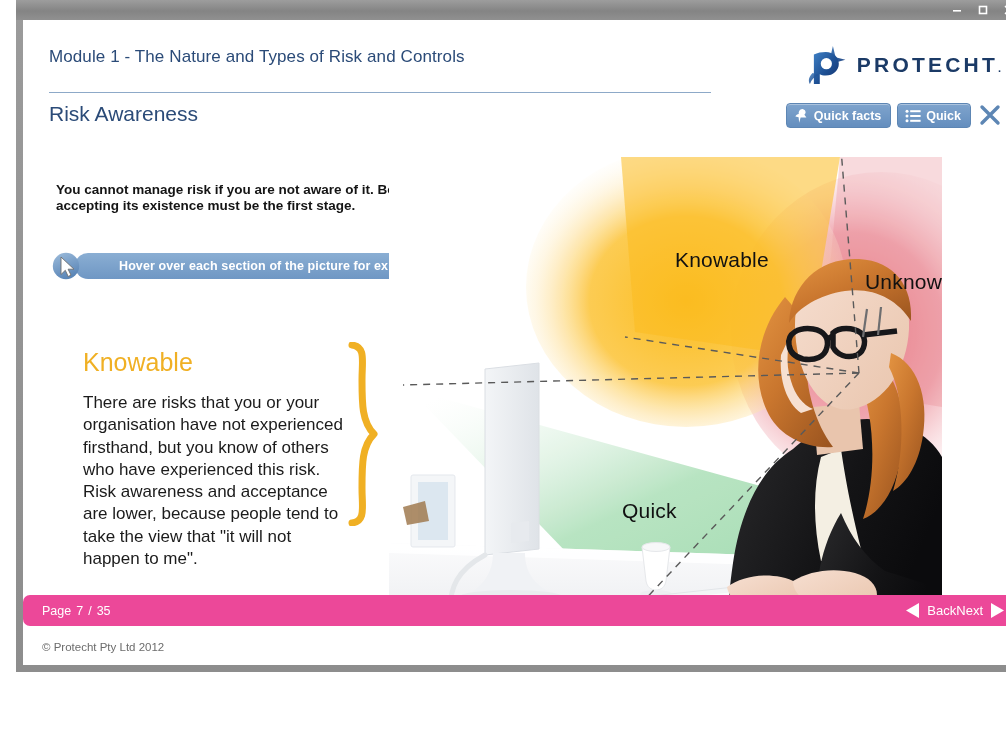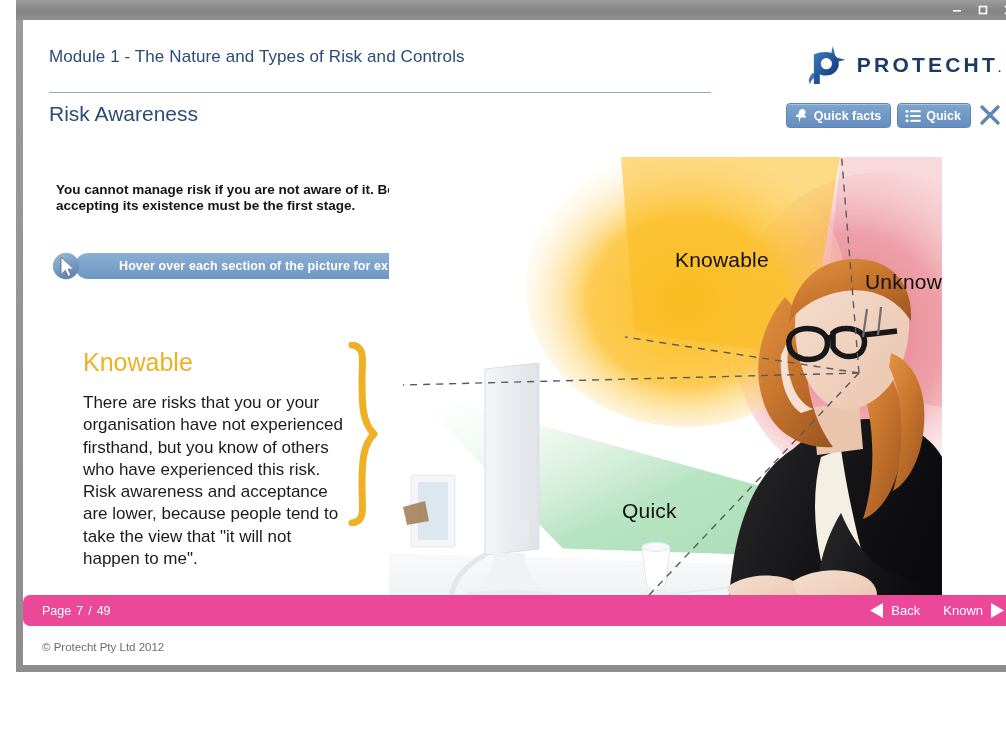--- a/index.html
+++ b/index.html
@@ -225,21 +225,20 @@
     display: flex;
     gap: 5px;
     align-items: baseline;
     white-space: nowrap;
   }
   #nav-buttons {
     position: absolute;
     right: 10px;
     display: flex;
     align-items: center;
-    gap: 23px;
   }
   .nav-btn {
     display: flex;
     align-items: center;
     gap: 7px;
     cursor: pointer;
     color: #ffffff;
     font-size: 13px;
   }
   .nav-btn svg { display:block; }
@@ -503,32 +502,32 @@
     <div id="explain-body">There are risks that you or your organisation have not experienced firsthand, but you know of others who have experienced this risk. Risk awareness and acceptance are lower, because people tend to take the view that "it will not happen to me".</div>
     <svg id="explain-brace" viewBox="0 0 40 184" aria-hidden="true">
       <path d="M9 3 C23 5 19 18 19 38 C19 62 19 80 31 92 C19 104 19 122 19 146 C19 166 23 179 9 181" fill="none" stroke="#F0B024" stroke-width="7" stroke-linecap="round" stroke-linejoin="round"></path>
     </svg>
 
     <div id="footer-nav">
       <div id="page-indicator">
         <span>Page</span>
         <span>7</span>
         <span>/</span>
-        <span>49</span>
+        <span>35</span>
       </div>
 
       <div id="nav-buttons">
         <div class="nav-btn">
           <svg width="15" height="17" viewBox="0 0 15 17" aria-hidden="true">
             <path d="M14 1 L14 16 L1 8.5 Z" fill="#ffffff"></path>
           </svg>
           <span>Back</span>
         </div>
         <div class="nav-btn">
-          <span>Known</span>
+          <span>Next</span>
           <svg width="15" height="17" viewBox="0 0 15 17" aria-hidden="true">
             <path d="M1 1 L1 16 L14 8.5 Z" fill="#ffffff"></path>
           </svg>
         </div>
       </div>
     </div>
 
     <div id="copyright">© Protecht Pty Ltd 2012</div>
 
   </div>

